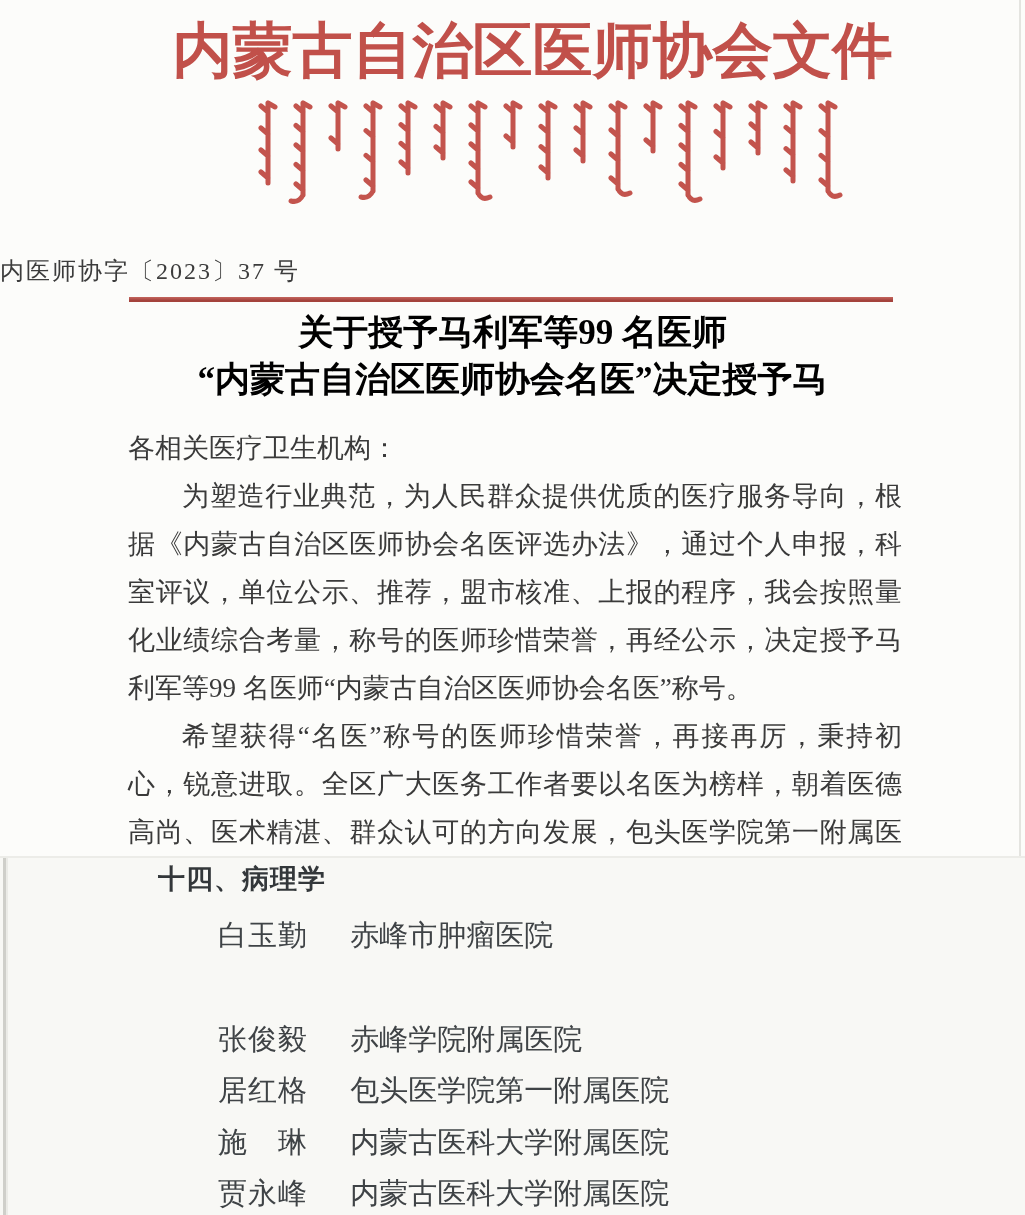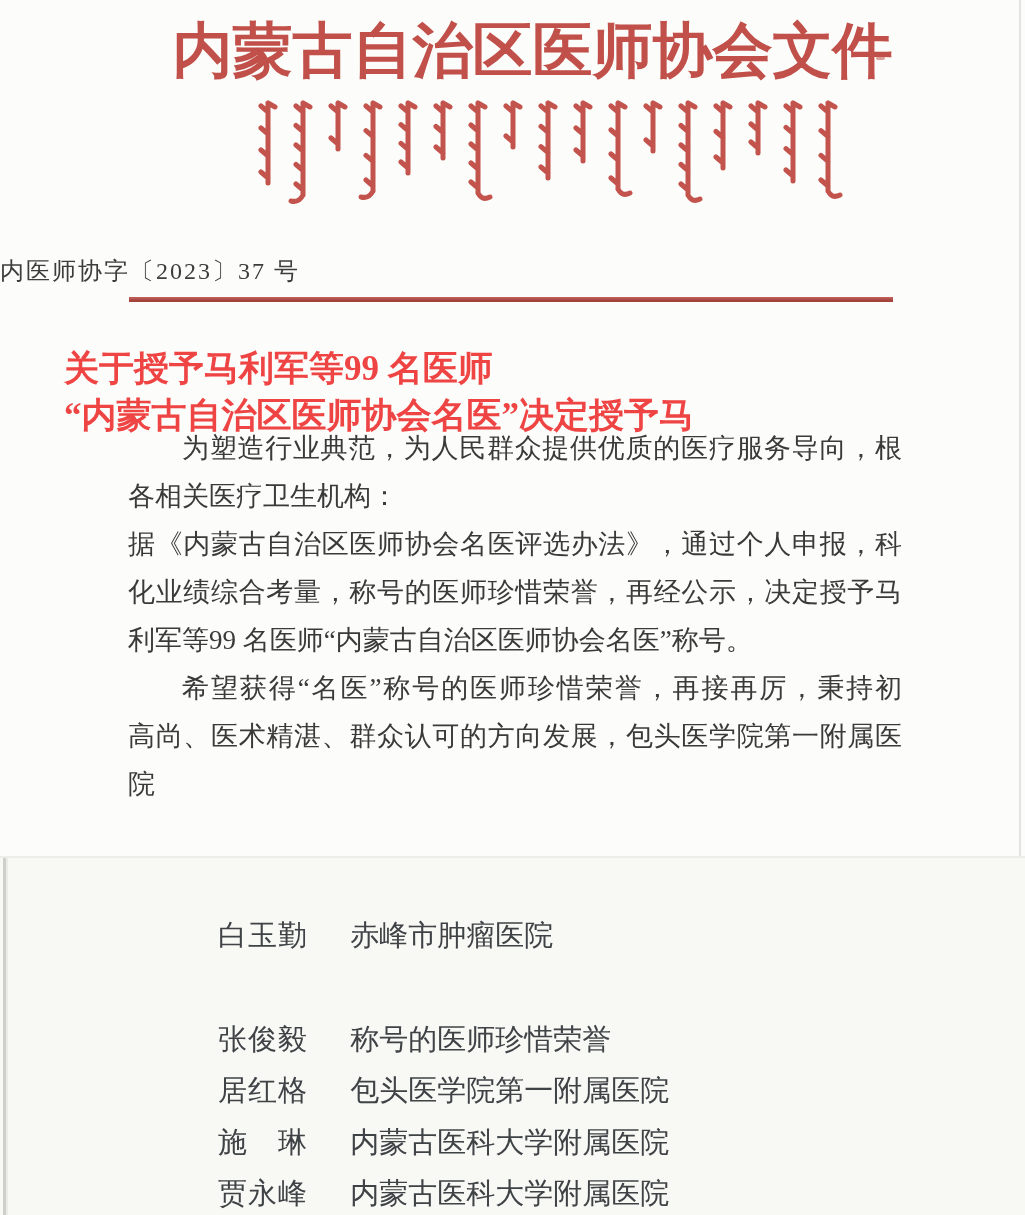--- a/index.html
+++ b/index.html
@@ -22,21 +22,21 @@
   .doc-number{
     position:absolute;top:256px;left:0;width:1025px;
     font-size:24px;line-height:30px;letter-spacing:2px;color:#3c3c3c;
   }
   .red-rule{
     position:absolute;top:297px;left:129px;width:764px;height:5px;
     background:linear-gradient(to bottom,#c4665e 0%,#a4423c 70%,#a4423c 100%);
   }
   .decision-title{
     position:absolute;top:309px;left:64px;width:897px;
-    font-weight:bold;font-size:35px;line-height:47px;color:#ef4444;margin-top:36px;
+    text-align:center;font-weight:bold;font-size:35px;line-height:47px;color:#000000;
   }
   .body-text{
     position:absolute;top:424px;left:128px;width:774px;
     font-size:27px;line-height:48px;color:#3a3a3a;
   }
   .bline{width:774px;white-space:nowrap;}
   .bline.j{white-space:normal;text-align:justify;text-align-last:justify;}
   .bline.ind{text-indent:54px;}
   
   .seg-bottom{
@@ -88,42 +88,45 @@
     <div class="doc-number">内医师协字〔2023〕37 号</div>
 
     <div class="red-rule"></div>
 
     <div class="decision-title">
       <div>关于授予马利军等99 名医师</div>
       <div>“内蒙古自治区医师协会名医”决定授予马</div>
     </div>
 
     <div class="body-text">
+      <div class="bline">各相关医疗卫生机构：</div>
       <div class="bline j ind">为塑造行业典范，为人民群众提供优质的医疗服务导向，根</div>
-      <div class="bline">各相关医疗卫生机构：</div>
       <div class="bline j">据《内蒙古自治区医师协会名医评选办法》，通过个人申报，科</div>
+      <div class="bline j">室评议，单位公示、推荐，盟市核准、上报的程序，我会按照量</div>
       <div class="bline j">化业绩综合考量，称号的医师珍惜荣誉，再经公示，决定授予马</div>
       <div class="bline">利军等99 名医师“内蒙古自治区医师协会名医”称号。</div>
       <div class="bline j ind">希望获得“名医”称号的医师珍惜荣誉，再接再厉，秉持初</div>
+      <div class="bline j">心，锐意进取。全区广大医务工作者要以名医为榜样，朝着医德</div>
       <div class="bline j">高尚、医术精湛、群众认可的方向发展，包头医学院第一附属医院</div>
     </div>
   </div>
 
   <div class="seg-bottom">
     <div class="left-edge"></div>
     <div class="left-edge2"></div>
 
+    <div class="section-heading">十四、病理学</div>
 
     <div class="doctor-row" style="top:61px">
       <span class="nm">白玉勤</span>
       <span class="hosp">赤峰市肿瘤医院</span>
     </div>
     <div class="doctor-row" style="top:165px">
       <span class="nm">张俊毅</span>
-      <span class="hosp">称号的医师珍惜荣誉</span>
+      <span class="hosp">赤峰学院附属医院</span>
     </div>
     <div class="doctor-row" style="top:216px">
       <span class="nm">居红格</span>
       <span class="hosp">包头医学院第一附属医院</span>
     </div>
     <div class="doctor-row" style="top:268px">
       <span class="nm">施　琳</span>
       <span class="hosp">内蒙古医科大学附属医院</span>
     </div>
     <div class="doctor-row" style="top:319px">

